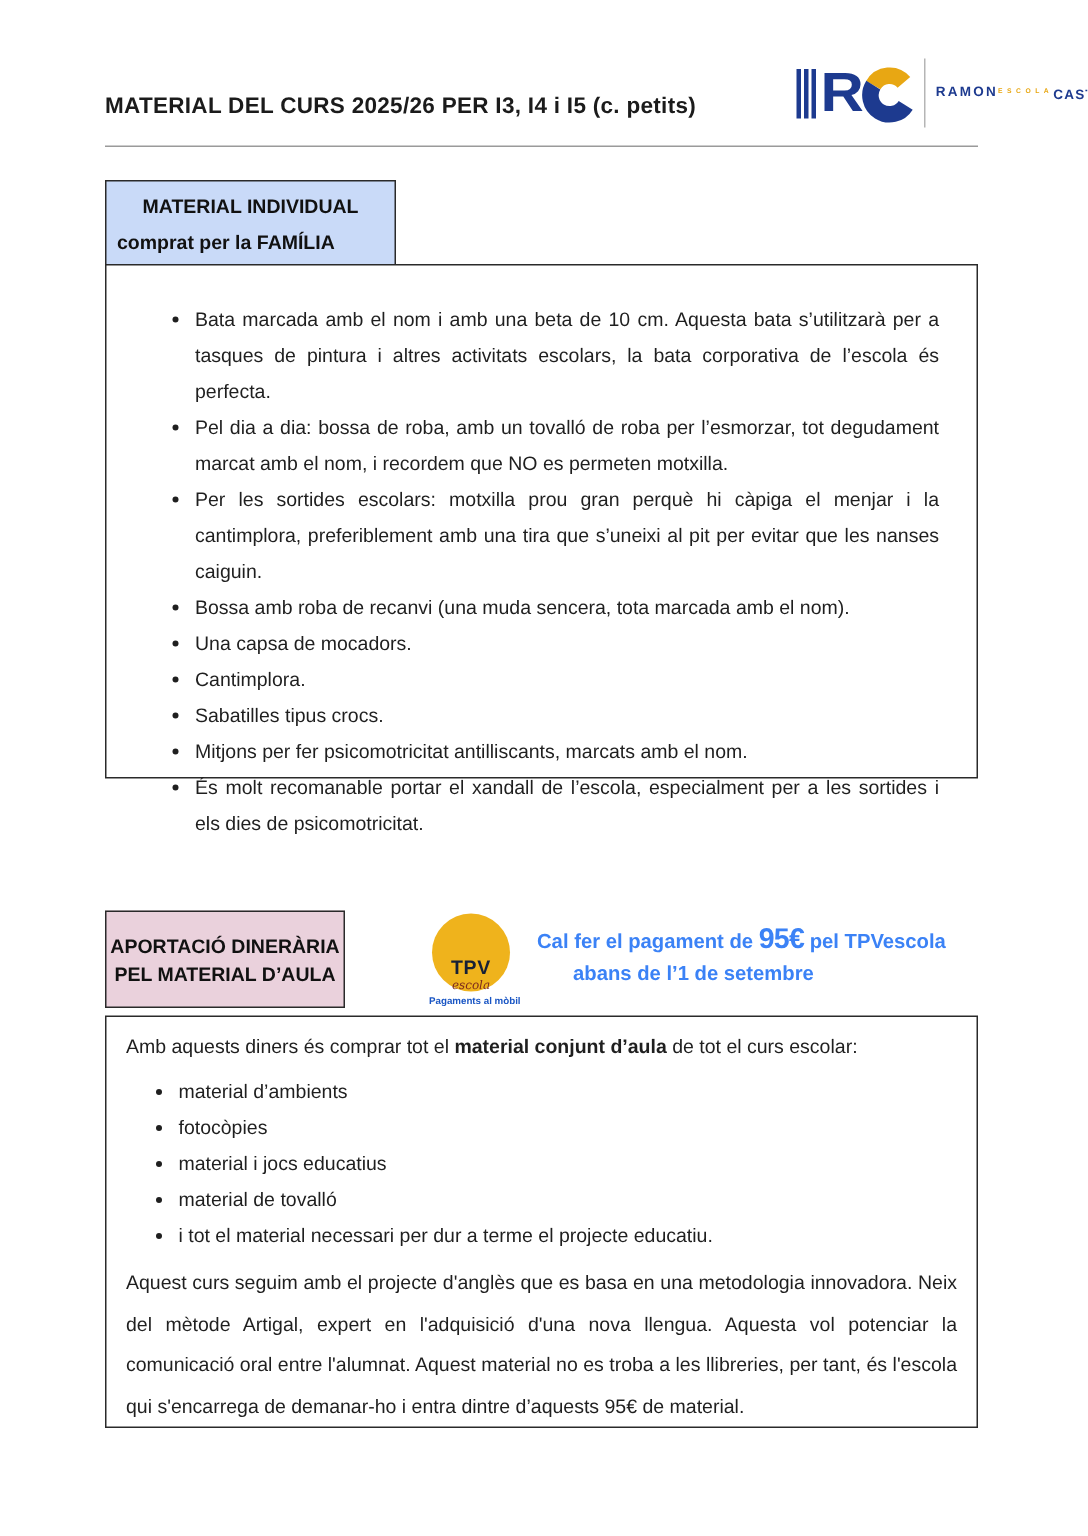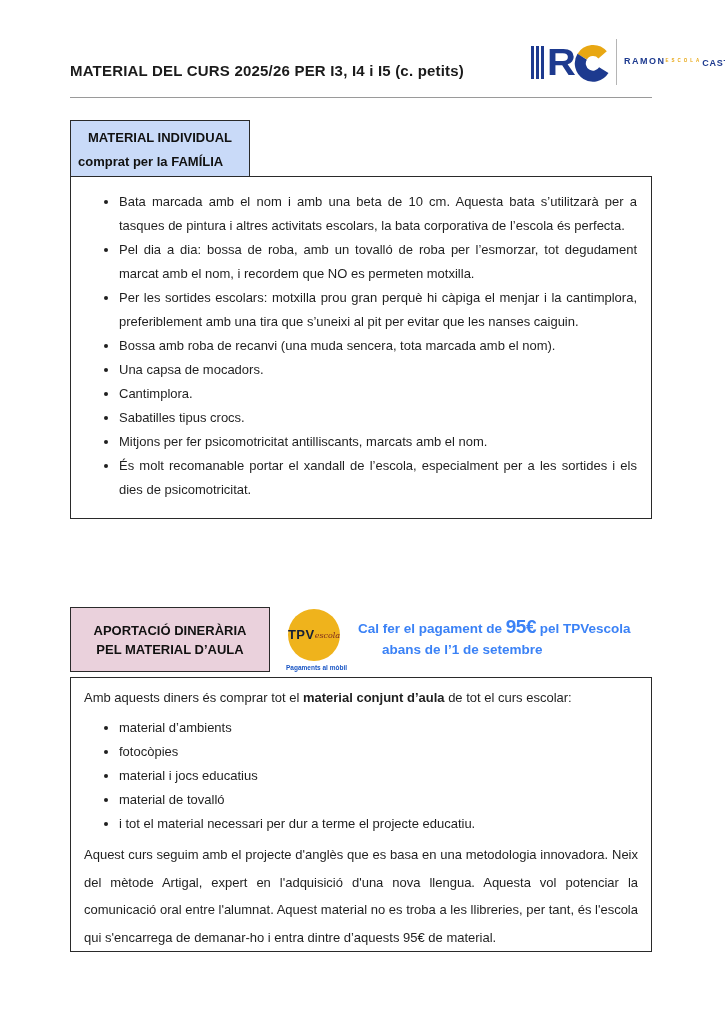--- a/index.html
+++ b/index.html
@@ -26,45 +26,45 @@
   .logo-sep{width:1px;height:46px;background:#b5b5b5;margin:0 7px 0 6px;}
   .logo-text{display:flex;flex-direction:row;line-height:1;}
   .logo-line1{font-size:9px;font-weight:bold;color:var(--logo_blue,#1d3a8f);letter-spacing:1.5px;}
   .logo-line2{font-size:4.5px;font-weight:bold;color:var(--logo_yellow,#e8a713);letter-spacing:3px;margin-top:2px;}
   .logo-line3{font-size:9px;font-weight:bold;color:var(--logo_blue,#1d3a8f);letter-spacing:.8px;margin-top:2px;}
   .logo-line4{font-size:4.5px;font-weight:bold;color:var(--logo_yellow,#e8a713);letter-spacing:2.5px;margin-top:2px;}
 
   
   .label-box{position:absolute;border:1.5px solid #2a2a2a;font-weight:bold;font-size:13px;color:#111;}
   .label-box .l1{display:block;text-align:center;}
-  .blue-box{left:70px;top:120px;width:180px;height:57px;background:var(--blue_box,#c9daf8);padding-top:9px;}
+  .blue-box{left:70px;top:120px;width:194px;height:57px;background:var(--blue_box,#c9daf8);padding-top:9px;}
   .blue-box .l2{display:block;text-align:left;padding-left:7px;margin-top:9px;}
-  .pink-box{left:70px;top:607px;width:200px;height:65px;background:var(--pink_box,#ead1dc);
+  .pink-box{left:70px;top:607px;width:160px;height:65px;background:var(--pink_box,#ead1dc);
     display:flex;flex-direction:column;justify-content:center;text-align:center;line-height:19px;}
 
   
   .content-box{position:absolute;left:70px;width:582px;border:1.5px solid #2a2a2a;background:#fff;font-size:13px;}
   .box1{top:176px;height:343px;padding:13px 12px 0 18px;}
-  .box1 ul{list-style:disc;margin:0;padding-left:30px;}
+  .box1 ul{list-style:disc;margin:11px;padding-left:30px;}
   .box1 li{line-height:24px;text-align:justify;padding-right:2px;}
   .box2{top:677px;height:275px;padding:9px 13px 0 13px;}
   .box2 .intro{line-height:18px;margin-top:2px;}
   .box2 ul{list-style:disc;margin:9px 0 0 0;padding-left:35px;}
   .box2 li{line-height:24px;}
   .box2 .closing{margin-top:5px;line-height:27.5px;text-align:justify;}
   b.inlineb{font-weight:bold;}
 
   
   .more-info{position:absolute;left:70px;top:538px;font-size:13px;line-height:21px;}
   .more-info a{color:var(--link,#1155cc);text-decoration:underline;}
 
   
   .tpv{position:absolute;left:286px;top:609px;width:56px;text-align:center;}
   .tpv-circle{width:52px;height:52px;border-radius:50%;background:var(--tpv_yellow,#efb31c);
-    margin:0 auto;display:flex;flex-direction:row;align-items:center;justify-content:center;}
+    margin:0 auto;display:flex;flex-direction:column;align-items:center;justify-content:flex-end;}
   .tpv-name{font-size:13px;font-weight:bold;color:#162036;letter-spacing:.5px;line-height:12px;}
   .tpv-sub{font-family:"DejaVu Serif","Liberation Serif",serif;font-style:italic;
     font-size:8px;color:#7c2a1e;line-height:9px;margin-top:1px;}
   .tpv-caption{font-size:6.5px;font-weight:bold;color:#1a56c4;margin-top:3px;white-space:nowrap;}
 
   
   .payment{position:absolute;left:358px;top:616px;width:296px;font-weight:bold;font-size:13.5px;
     color:#3b82f6;line-height:21px;}
   .payment .amount{font-size:19px;letter-spacing:-.5px;}
   .payment .line2{padding-left:24px;}

